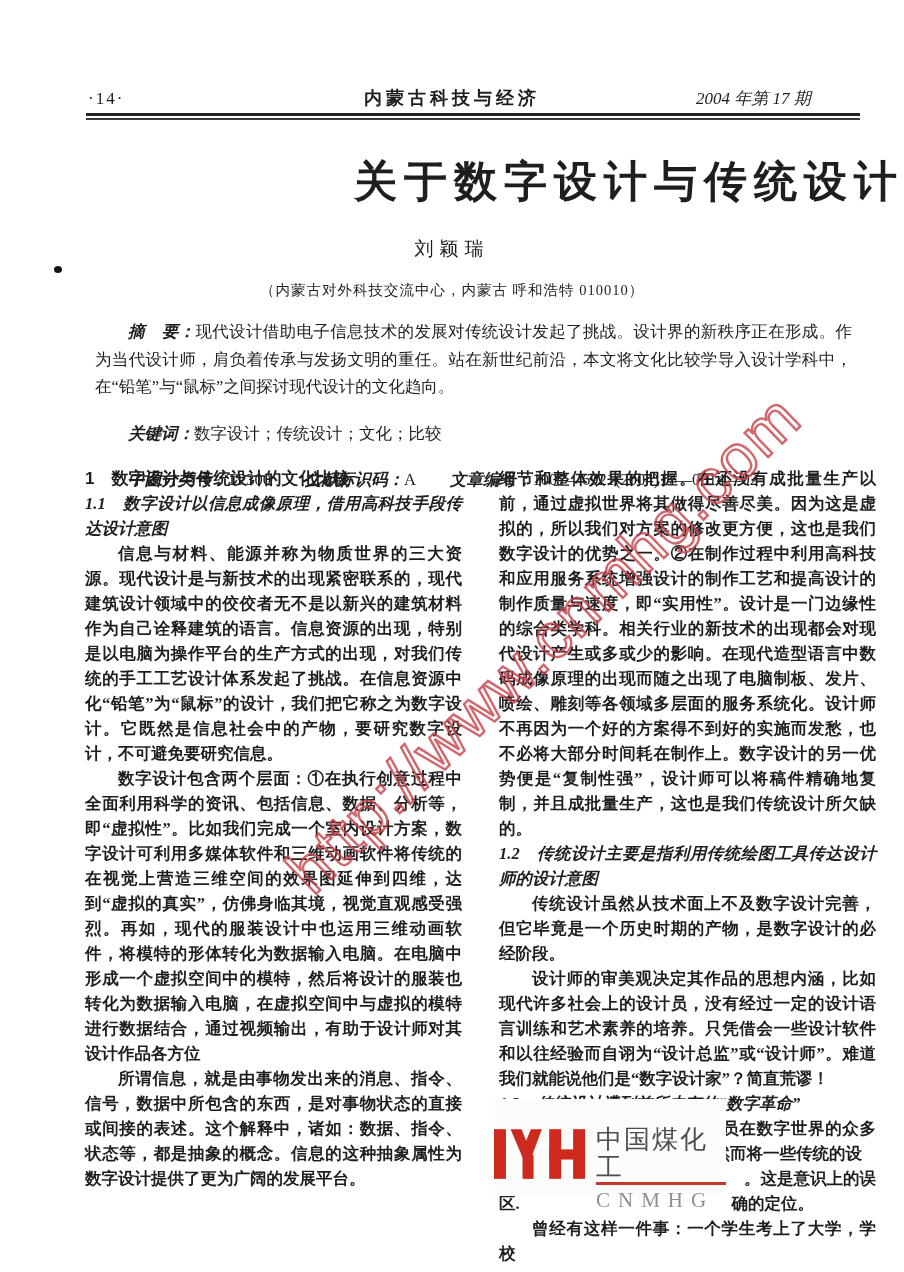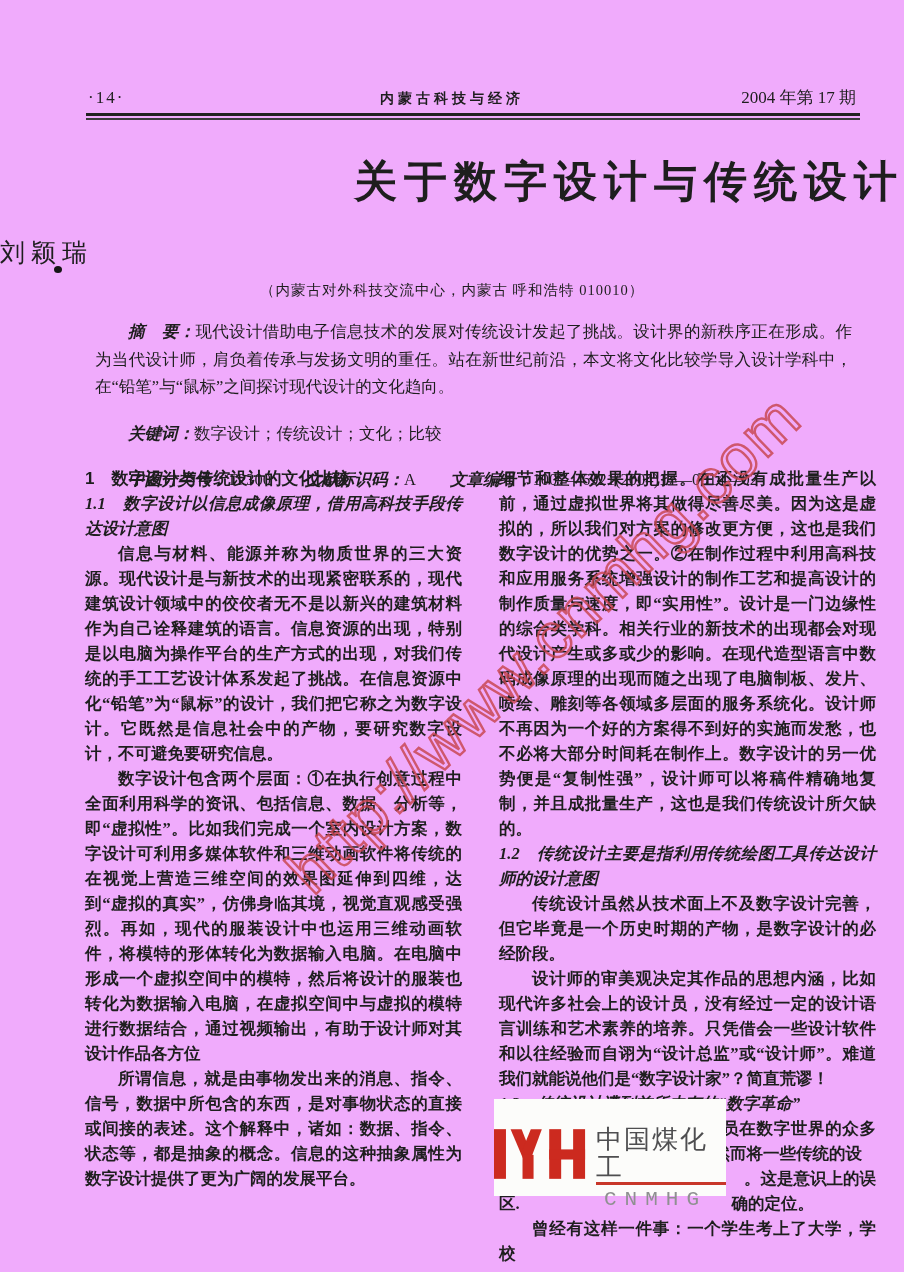--- a/index.html
+++ b/index.html
@@ -1,31 +1,31 @@
 <!DOCTYPE html>
 <html><head>
 <meta charset="utf-8">
 <style>
   html,body{margin:0;padding:0;background:#e8e8e8;}
   .page{
     position:relative;width:904px;height:1272px;margin:0 auto;
-    background:#f0abfc;color:#1e1e1e;overflow:hidden;
+    background:#ffffff;color:#1e1e1e;overflow:hidden;
     font-family:"Liberation Serif","DejaVu Serif",serif;
   }
   
   .header{position:absolute;top:86px;left:88px;right:48px;display:flex;align-items:baseline;font-size:17px;}
   .header .pageno{width:120px;letter-spacing:2px;}
-  .header .journal{flex:1;text-align:center;font-size:14px;font-weight:bold;letter-spacing:4px;}
-  .header .issue{width:160px;text-align:right;}
+  .header .journal{flex:1;text-align:center;font-size:18px;font-weight:bold;letter-spacing:4px;}
+  .header .issue{width:160px;font-style:italic;}
   .rule-thick{position:absolute;top:113px;left:86px;right:44px;height:3px;background:#222;}
   .rule-thin{position:absolute;top:118px;left:86px;right:44px;height:2px;background:#3a3a3a;}
   
   .title{position:absolute;top:153px;left:0;width:100%;text-align:right;
     font-size:43px;font-weight:bold;letter-spacing:7px;}
-  .author{position:absolute;top:236px;left:0;width:100%;text-align:left;font-size:25px;letter-spacing:6px;}
+  .author{position:absolute;top:236px;left:0;width:100%;text-align:center;font-size:19px;letter-spacing:6px;}
   .affil{position:absolute;top:281px;left:0;width:100%;text-align:center;font-size:14.5px;letter-spacing:1px;}
   .stray-dot{position:absolute;left:54px;top:266px;width:8px;height:7px;border-radius:50%;background:#151515;}
   
   .absmeta{position:absolute;top:318px;left:95px;right:52px;font-size:16.5px;line-height:27.5px;}
   .abstract{text-indent:2em;text-align:justify;}
   .kwline,.metaline{text-indent:2em;margin-top:19px;white-space:nowrap;}
   .blabel{font-family:"Liberation Sans","DejaVu Sans",sans-serif;font-weight:bold;font-style:italic;}
   .metaline .gap{display:inline-block;width:34px;}
   
   .columns{position:absolute;top:466px;left:85px;right:28px;display:flex;gap:37px;
@@ -40,22 +40,22 @@
   .blk.frag2{padding-right:62px;}
   
   .watermark{position:absolute;left:0;top:0;z-index:3;pointer-events:none;opacity:.82;}
   
   .logo{position:absolute;left:494px;top:1099px;width:232px;height:97px;background:#fcfcfa;
     z-index:4;display:flex;align-items:flex-start;gap:10px;}
   .logo .mark{flex:0 0 auto;margin-top:28px;}
   .logo .words{display:flex;flex-direction:column;margin-top:26px;}
   .logo .cn{font-family:"Liberation Sans","DejaVu Sans",sans-serif;font-size:26px;color:#4e4e50;
     letter-spacing:2px;line-height:28px;border-bottom:3px solid #c8372a;padding-bottom:1px;}
-  .logo .en{font-family:Liberation Mono, monospace;font-size:21px;color:#8f9091;
-    letter-spacing:8px;line-height:26px;margin-top:2px;margin-left:8px;}
+  .logo .en{font-family:Liberation Serif, serif;font-size:21px;color:#8f9091;
+    letter-spacing:8px;line-height:26px;margin-top:2px;}
 </style>
 </head>
 <body>
 
 <div class="page">
 
   <div class="header">
     <span class="pageno">·14·</span>
     <span class="journal">内蒙古科技与经济</span>
     <span class="issue">2004 年第 17 期</span>

